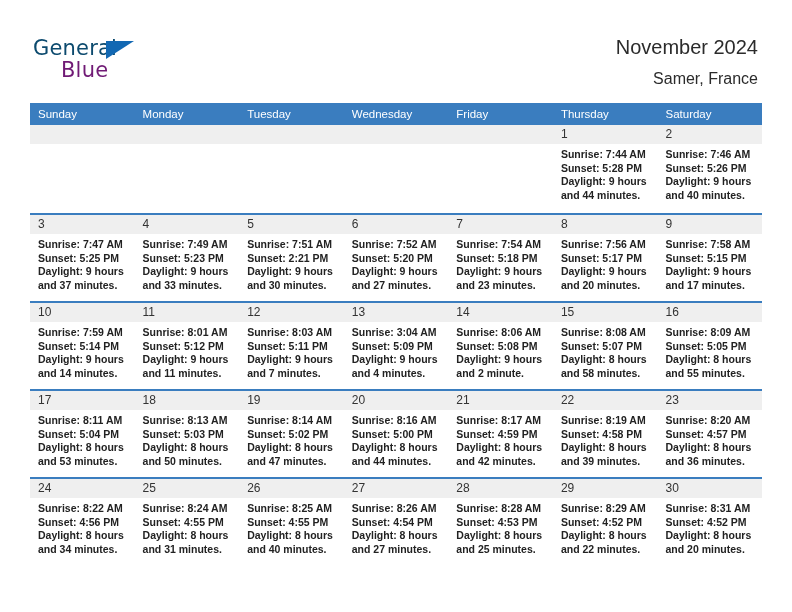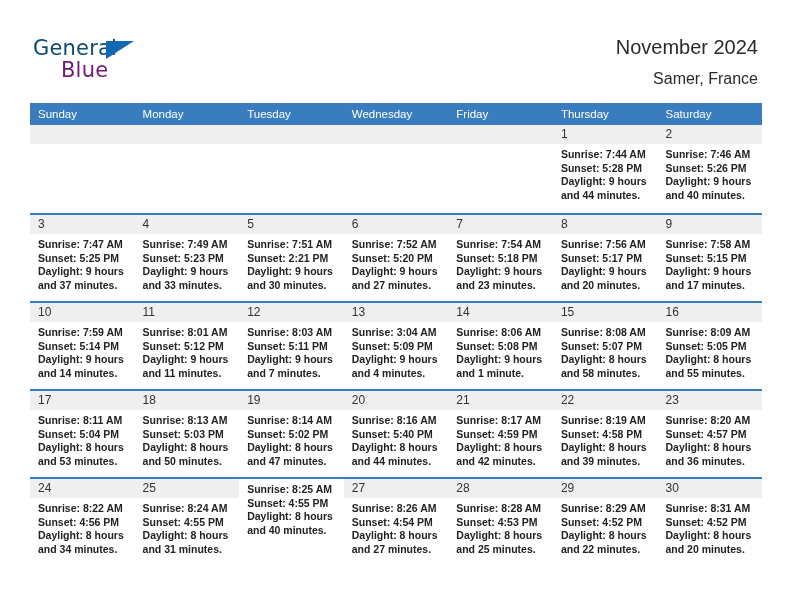--- a/index.html
+++ b/index.html
@@ -355,21 +355,21 @@
             </div>
           </div>
           <div class="day-cell">
             <div class="daynum-band">
               <span class="daynum">14</span>
             </div>
             <div class="cell-body">
               <div class="cell-line">Sunrise: 8:06 AM</div>
               <div class="cell-line">Sunset: 5:08 PM</div>
               <div class="cell-line">Daylight: 9 hours</div>
-              <div class="cell-line">and 1 minute.</div>
+              <div class="cell-line">and 2 minute.</div>
             </div>
           </div>
           <div class="day-cell">
             <div class="daynum-band">
               <span class="daynum">15</span>
             </div>
             <div class="cell-body">
               <div class="cell-line">Sunrise: 8:08 AM</div>
               <div class="cell-line">Sunset: 5:07 PM</div>
               <div class="cell-line">Daylight: 8 hours</div>
@@ -421,21 +421,21 @@
               <div class="cell-line">Daylight: 8 hours</div>
               <div class="cell-line">and 47 minutes.</div>
             </div>
           </div>
           <div class="day-cell">
             <div class="daynum-band">
               <span class="daynum">20</span>
             </div>
             <div class="cell-body">
               <div class="cell-line">Sunrise: 8:16 AM</div>
-              <div class="cell-line">Sunset: 5:40 PM</div>
+              <div class="cell-line">Sunset: 5:00 PM</div>
               <div class="cell-line">Daylight: 8 hours</div>
               <div class="cell-line">and 44 minutes.</div>
             </div>
           </div>
           <div class="day-cell">
             <div class="daynum-band">
               <span class="daynum">21</span>
             </div>
             <div class="cell-body">
               <div class="cell-line">Sunrise: 8:17 AM</div>
@@ -484,20 +484,23 @@
               <span class="daynum">25</span>
             </div>
             <div class="cell-body">
               <div class="cell-line">Sunrise: 8:24 AM</div>
               <div class="cell-line">Sunset: 4:55 PM</div>
               <div class="cell-line">Daylight: 8 hours</div>
               <div class="cell-line">and 31 minutes.</div>
             </div>
           </div>
           <div class="day-cell">
+            <div class="daynum-band">
+              <span class="daynum">26</span>
+            </div>
             <div class="cell-body">
               <div class="cell-line">Sunrise: 8:25 AM</div>
               <div class="cell-line">Sunset: 4:55 PM</div>
               <div class="cell-line">Daylight: 8 hours</div>
               <div class="cell-line">and 40 minutes.</div>
             </div>
           </div>
           <div class="day-cell">
             <div class="daynum-band">
               <span class="daynum">27</span>

